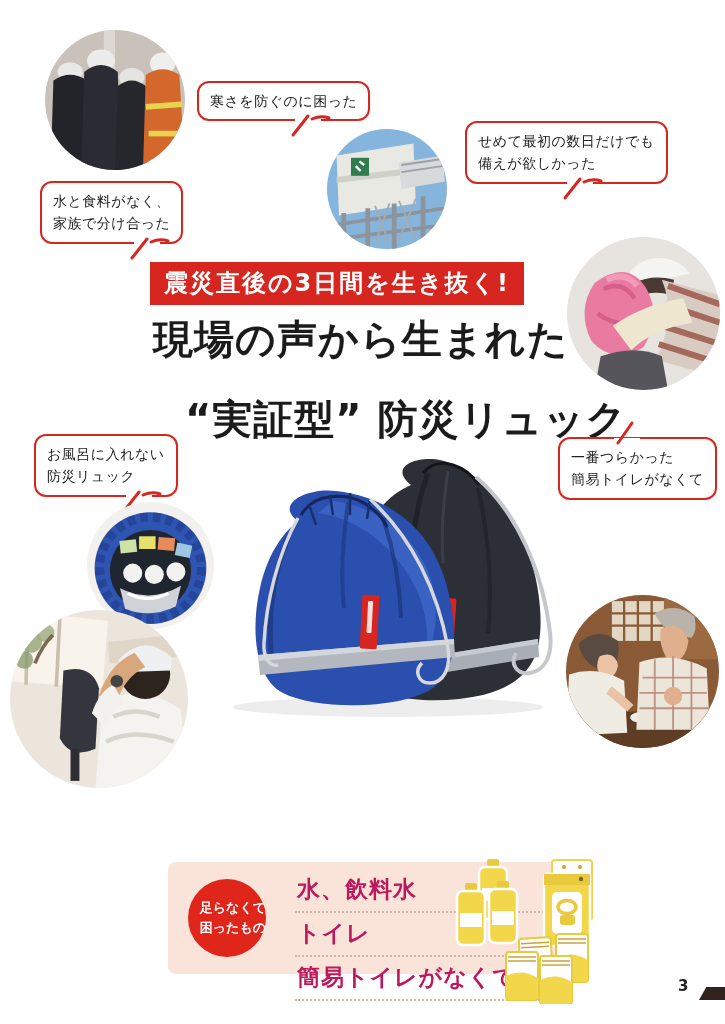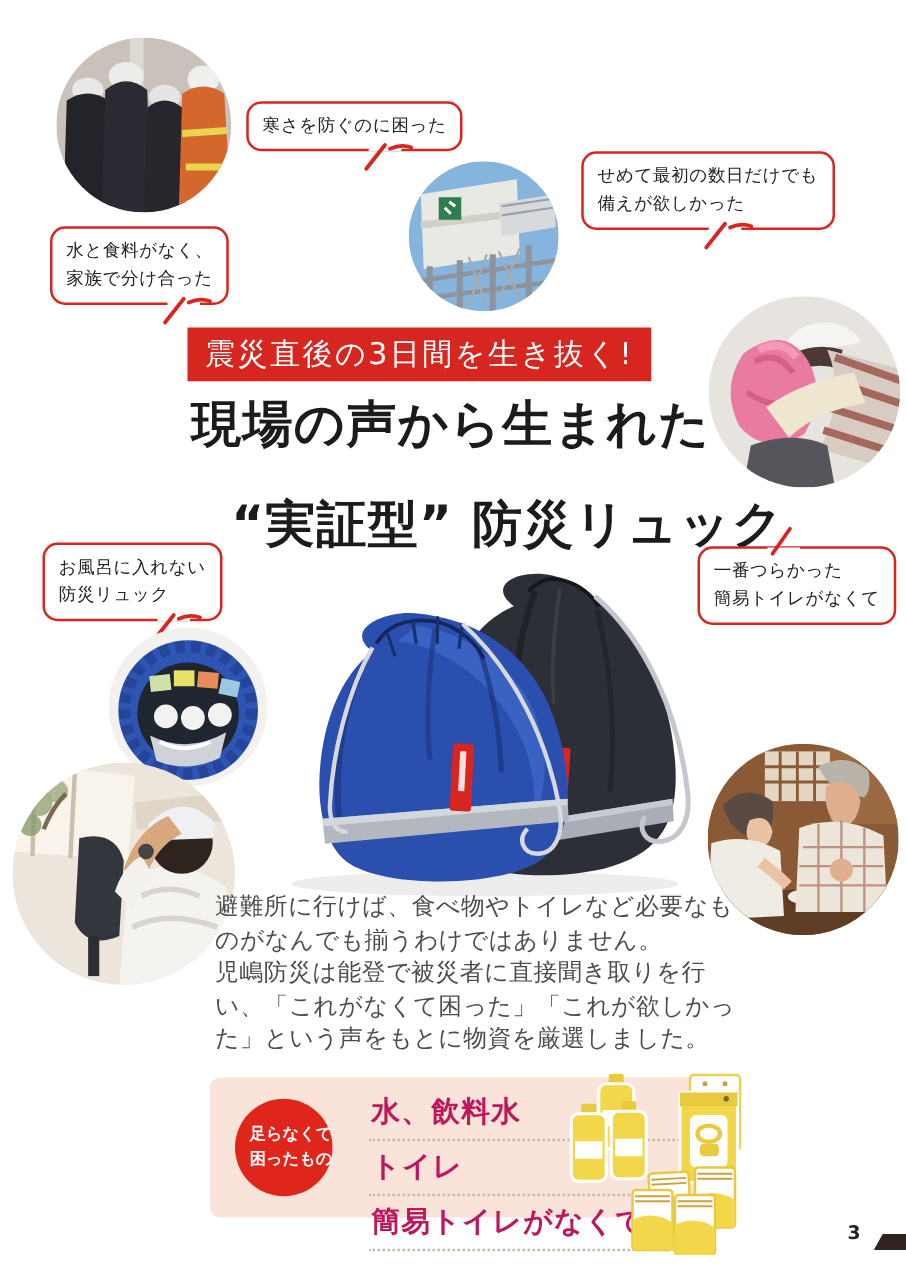--- a/index.html
+++ b/index.html
@@ -35,21 +35,21 @@
   .bubble-2{left:465px;top:121px;}
   .bubble-3{left:40px;top:181px;}
   .bubble-4{left:34px;top:434px;}
   .bubble-5{left:558px;top:437px;}
   .tail{position:absolute;width:40px;height:24px;overflow:visible;}
   .tail-bottom{bottom:-18px;}
   .tail-top{top:-18px;}
   
   .banner{
     position:absolute;left:150px;top:262px;background:var(--red);color:#fff;
-    font-size:24px;font-weight:normal;letter-spacing:2px;padding:5px 14px 6px;
+    font-size:24px;font-weight:bold;letter-spacing:2px;padding:5px 14px 6px;
   }
   .title-line{position:absolute;left:153px;font-size:40px;font-weight:bold;
     color:var(--ink);letter-spacing:1px;}
   .title-1{top:312px;}
   .title-2{top:392px;margin-left:32px;}
   
   .bags{position:absolute;left:198px;top:443px;width:365px;height:278px;}
   
   .body-text{position:absolute;left:172px;top:712px;width:428px;
     font-size:19px;line-height:26.5px;color:var(--body-ink);letter-spacing:0.5px;}
@@ -244,24 +244,20 @@
       <path d="M52,52 Q74,40 96,56 L100,100 L48,100 Z" fill="#f4f3ef"></path>
       <path d="M58,60 Q70,54 84,60 M54,74 Q70,66 92,74" stroke="#d8d5cd" stroke-width="2.5" fill="none"></path>
       <circle cx="76" cy="36" r="14" fill="#2e241e"></circle>
       <path d="M61,28 Q76,12 91,27 L90,34 L62,35 Z" fill="#eef0f1"></path>
       <path d="M50,48 Q56,30 70,24 L76,32 Q64,38 60,52 Z" fill="#d9a77c"></path>
       <path d="M46,58 Q50,46 58,42 L64,52 Q56,58 54,66 Z" fill="#f2f1ed"></path>
       <circle cx="60" cy="40" r="3.5" fill="#444"></circle>
     </svg>
   </div>
 
-  <div class="body-text">
-    <div>避難所に行けば、食べ物やトイレなど必要なものがなんでも揃うわけではありません。</div>
-    <div>児嶋防災は能登で被災者に直接聞き取りを行い、「これがなくて困った」「これが欲しかった」という声をもとに物資を厳選しました。</div>
-  </div>
 
   <div class="photo photo-6">
     <svg viewBox="0 0 100 100">
       <rect width="100" height="100" fill="#8a5a36"></rect>
       <rect x="64" y="0" width="36" height="42" fill="#9c6a40"></rect>
       <rect x="30" y="4" width="34" height="26" fill="#e2d7c2"></rect>
       <path d="M30,12 h34 M30,20 h34 M38,4 v26 M47,4 v26 M56,4 v26" stroke="#8a5a36" stroke-width="1.5"></path>
       <path d="M0,78 L100,74 L100,100 L0,100 Z" fill="#5e3d24"></path>
       <ellipse cx="52" cy="80" rx="10" ry="4" fill="#efece4"></ellipse>
       <path d="M8,32 Q20,20 34,30 Q36,44 28,50 Q12,48 8,32 Z" fill="#594a42"></path>

